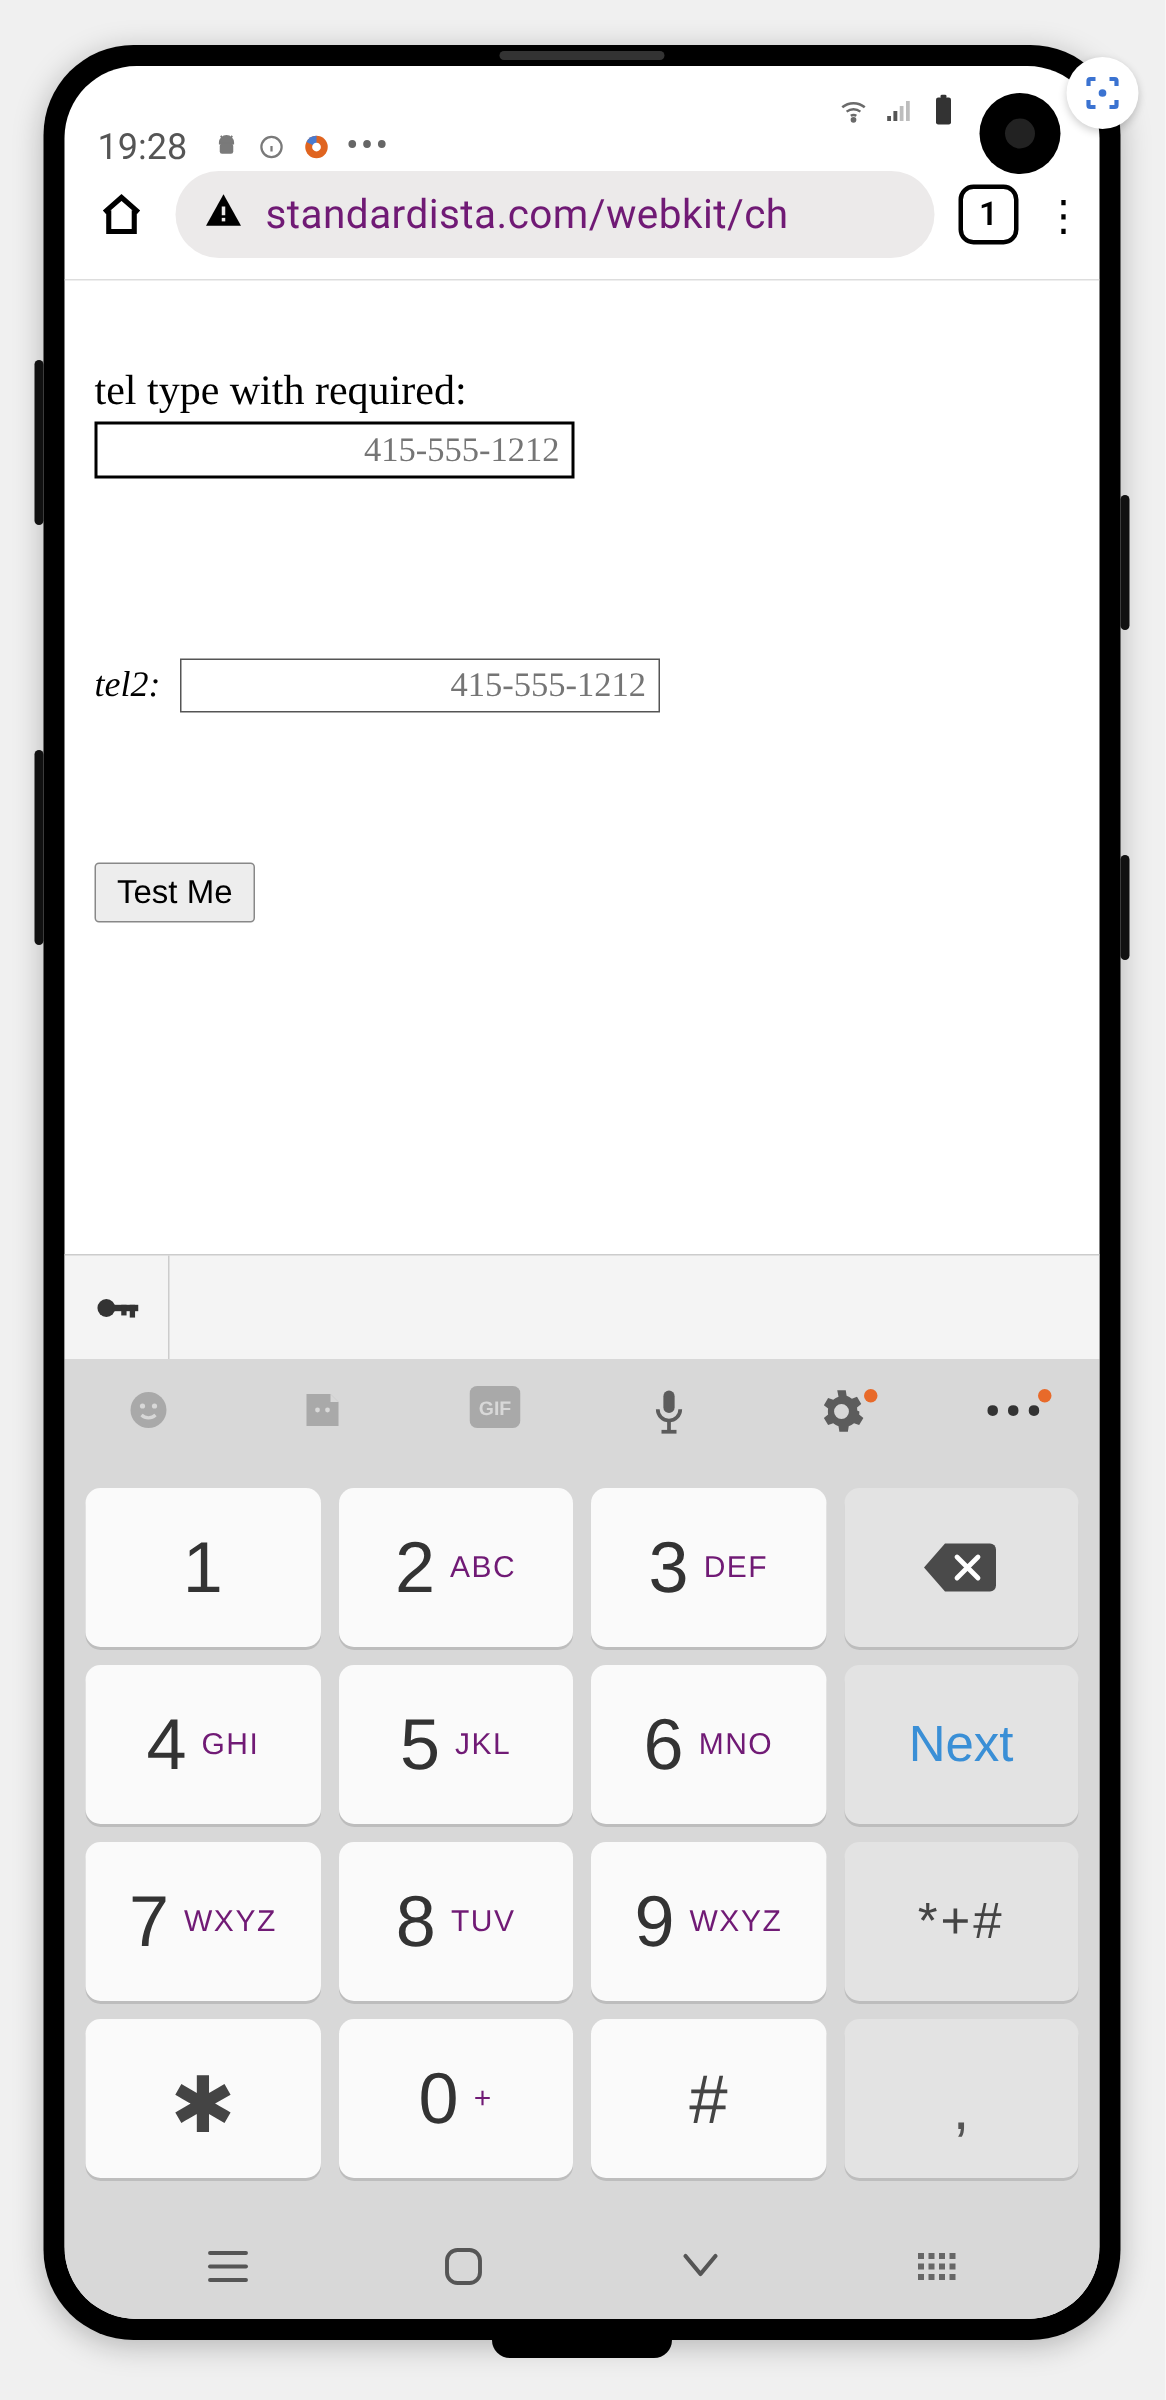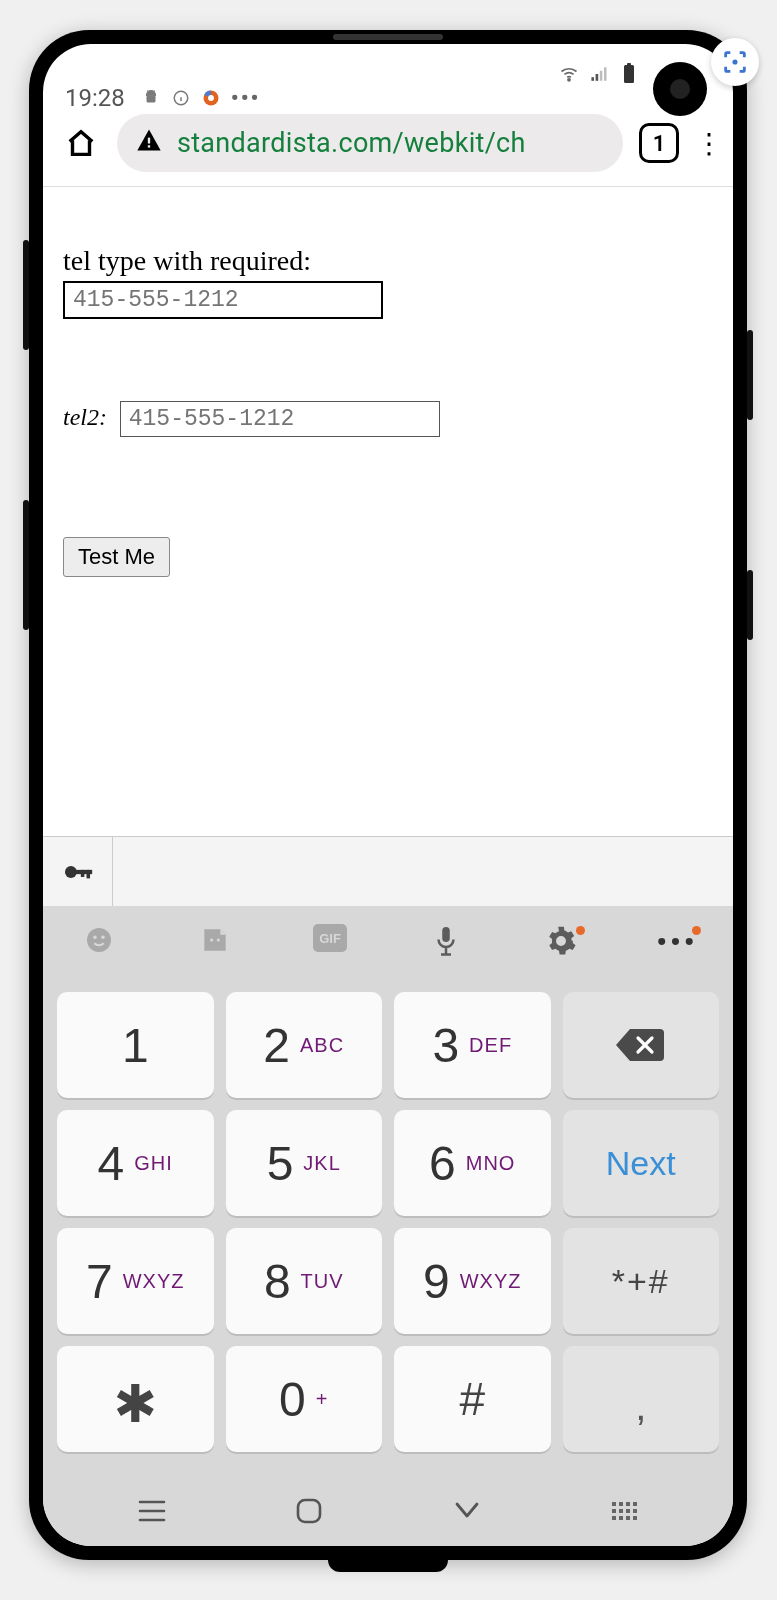--- a/index.html
+++ b/index.html
@@ -119,48 +119,49 @@
     height: 58px;
     display:flex;
     align-items:center;
     padding: 0 18px;
     gap: 14px;
     font-size: 26px;
     color:#333;
     overflow:hidden;
     white-space:nowrap;
   }
-  .omnibox .url { overflow:hidden; text-overflow:clip; font-size:27px; color:#15803d; letter-spacing:0.3px;}
+  .omnibox .url { overflow:hidden; text-overflow:clip; font-size:27px; color:#701a75; letter-spacing:0.3px;}
   .tabs-count {
     width:40px;height:40px;border:3px solid #000;border-radius:10px;
     display:flex;align-items:center;justify-content:center;
     font-weight:600;font-size:22px;
   }
   .kebab { font-size:28px; width:20px; text-align:center; letter-spacing:0;}
   
   .page {
     flex:1;
     padding: 58px 20px 10px 20px;
     font-family: Georgia, "Times New Roman", serif;
     color:#000;
     font-size: 27px;
   }
-  .field-block { margin-bottom: 82px; }
+  .field-block { margin-bottom: 120px; }
   .field-block.second { margin-bottom: 100px; }
   .field-label { display:block; margin-bottom:4px; font-size:28px;}
   .inline-label { font-size:24px; margin-right:6px;font-style:italic;}
   .text-input {
     border: 2px solid #000;
     height: 38px;
     width: 320px;
     font-size: 23px;
     padding: 2px 8px;
     color:#be185d;
-    font-family: Liberation Mono, monospace;
+    font-family: Liberation Serif, serif;
     background:#fff;
+    text-align:right;
   }
   .text-input.thin {
     border:1px solid #555;
     height:36px;
   }
   .test-btn {
     font-family: Arial, sans-serif;
     font-size: 22px;
     padding: 6px 14px;
     background:#ededed;

